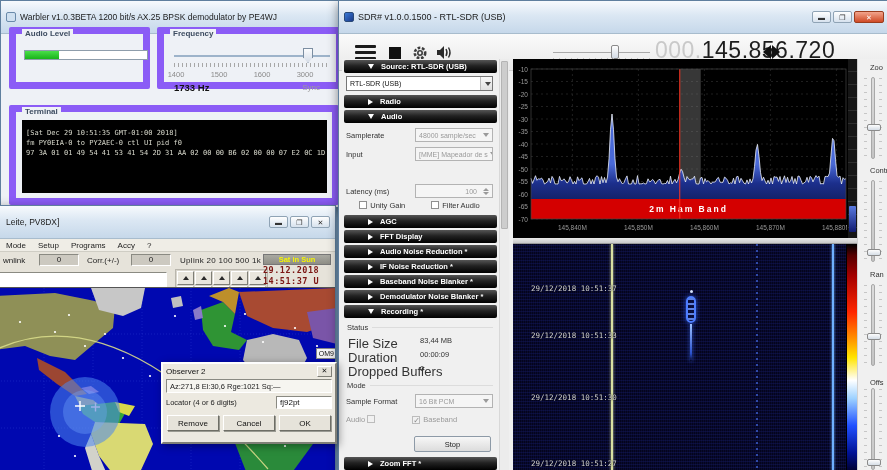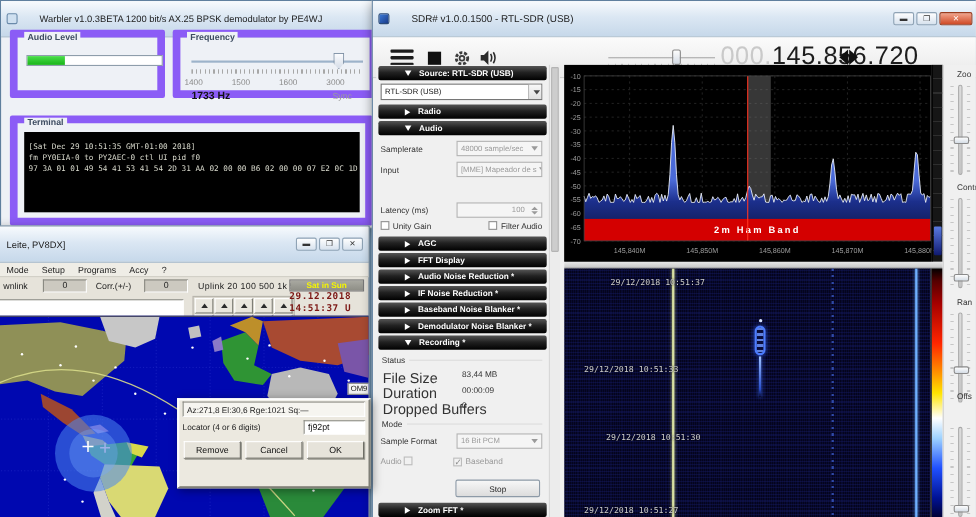--- a/index.html
+++ b/index.html
@@ -1,19 +1,19 @@
 <!DOCTYPE html>
 <html><head>
 <meta charset="utf-8">
 <style>
   *{margin:0;padding:0;box-sizing:border-box}
   html,body{width:887px;height:470px;overflow:hidden}
   body{position:relative;background:#86b2d8;font-family:"Liberation Sans","DejaVu Sans",sans-serif;-webkit-font-smoothing:antialiased}
   .window{position:absolute;border:1px solid #5f7f9e;box-shadow:0 3px 10px rgba(0,0,0,.45);background:#f0f0f0}
-  .titlebar{display:flex;align-items:center;gap:20px;background:linear-gradient(#f7fafd,#dbe7f3 45%,#c6d8ea);border-bottom:1px solid #a8bccd;padding:16px 5px;color:#1c1c1c}
+  .titlebar{display:flex;align-items:center;gap:4px;background:linear-gradient(#f7fafd,#dbe7f3 45%,#c6d8ea);border-bottom:1px solid #a8bccd;padding:16px 5px;color:#1c1c1c}
   .winbtns{margin-left:auto;display:flex;gap:2px}
   .winbtn{width:19px;height:12px;border:1px solid #8fa3b5;border-radius:2px;background:linear-gradient(#fefefe,#d7e2ee);display:flex;align-items:center;justify-content:center;font-size:7px;color:#333;line-height:1}
   .winbtn.close{background:linear-gradient(#f2a58d,#cf4a26);color:#fff;width:30px;border-color:#9a3c1e}
   .appicon{width:10px;height:10px;border-radius:2px;flex:0 0 auto}
 
   
   #warbler{left:0;top:0;width:344px;height:208px;background:#eef1f6;z-index:1}
   #warbler .titlebar{height:16px;font-size:8.5px}
   .group{position:absolute;border:7px solid #8b5cf6;border-radius:2px}
   .grouplabel{position:absolute;top:-5px;left:6px;background:#eef1f6;padding:0 3px;font-size:8px;font-weight:bold;color:#3d4c61}
@@ -283,20 +283,24 @@
           <circle cx="180" cy="28" r="1.1"></circle>
           <circle cx="155" cy="88" r="1.1"></circle>
           <circle cx="128" cy="70" r="1.1"></circle>
       </g>
     </svg>
     <span id="om-label">OM9</span>
   </div>
 </div>
 
 <div id="observer">
+  <div id="observer-title">
+    <span>Observer 2</span>
+    <span id="observer-close">✕</span>
+  </div>
   <div id="observer-info">Az:271,8 El:30,6 Rge:1021 Sq:—</div>
   <div id="observer-loc-row">
     <span>Locator (4 or 6 digits)</span>
     <span id="observer-loc-input">fj92pt</span>
   </div>
   <div id="observer-btns">
     <span class="obs-btn">Remove</span>
     <span class="obs-btn">Cancel</span>
     <span class="obs-btn">OK</span>
   </div>
@@ -384,21 +388,21 @@
     <div class="prow" style="top:125px">
       <span>Latency (ms)</span>
       <span class="ddl" style="justify-content:flex-end;gap:4px">
           <span>100</span>
           <span style="display:flex;flex-direction:column;gap:1px">
             <i class="dda" style="transform:rotate(180deg);border-top-width:3px"></i>
             <i class="dda" style="border-top-width:3px"></i>
           </span>
         </span>
     </div>
-    <div class="prow" style="top:142px;justify-content:space-between;gap:26px">
+    <div class="prow" style="top:142px;justify-content:center;gap:26px">
       <span><span class="cb"></span><span>Unity Gain</span></span>
       <span><span class="cb"></span><span>Filter Audio</span></span>
     </div>
 
     <div class="sec" style="top:156px">
         <i class="tri-r"></i>
         <span>AGC</span>
       </div>
     <div class="sec" style="top:171px">
         <i class="tri-r"></i>
@@ -520,23 +524,23 @@
   <div id="wf-strip"></div>
   <div id="waterfall">
     <div id="wf-signal" style="left: 172.2px;">
       <div id="wf-sig-dot"></div>
       <div id="wf-sig-blob"></div>
       <div id="wf-sig-tail"></div>
     </div>
   <div class="wf-line" style="left: 98px; background: rgb(217, 224, 162); box-shadow: rgb(217, 224, 162) 0px 0px 3px;"></div>
       <div class="wf-line" style="left: 243.2px; background: repeating-linear-gradient(rgb(61, 95, 208) 0px, rgb(61, 95, 208) 2px, transparent 2px, transparent 6px); opacity: 0.75;"></div>
       <div class="wf-line" style="left: 319.1px; background: rgb(111, 176, 255); box-shadow: rgb(111, 176, 255) 0px 0px 3px;"></div>
-      <div class="wf-ts" style="top: 8px; margin-left: 24px;">29/12/2018 10:51:37</div>
+      <div class="wf-ts" style="top: 40px;">29/12/2018 10:51:37</div>
       <div class="wf-ts" style="top: 87px;">29/12/2018 10:51:33</div>
-      <div class="wf-ts" style="top: 149px; margin-left: 20px;">29/12/2018 10:51:30</div>
+      <div class="wf-ts" style="top: 149px;">29/12/2018 10:51:30</div>
       <div class="wf-ts" style="top: 215px;">29/12/2018 10:51:27</div>
     </div>
   <div id="wf-colorbar"></div>
 
   <div id="right-strip">
     <span class="vlabel" style="top:4px">Zoo</span>
     <div class="vslider" style="top:18px;height:82px">
         <div class="vticks"></div>
         <div class="vticks r"></div>
         <div class="vthumb" style="top:46px"></div>
@@ -546,20 +550,20 @@
         <div class="vticks"></div>
         <div class="vticks r"></div>
         <div class="vthumb" style="top:68px"></div>
       </div>
     <span class="vlabel" style="top:211px">Ran</span>
     <div class="vslider" style="top:225px;height:82px">
         <div class="vticks"></div>
         <div class="vticks r"></div>
         <div class="vthumb" style="top:48px"></div>
       </div>
-    <span class="vlabel" style="top:297px">Offs</span>
+    <span class="vlabel" style="top:319px">Offs</span>
     <div class="vslider" style="top:329px;height:82px">
         <div class="vticks"></div>
         <div class="vticks r"></div>
         <div class="vthumb" style="top:70px"></div>
       </div>
   </div>
 </div>
 
 </body></html>

